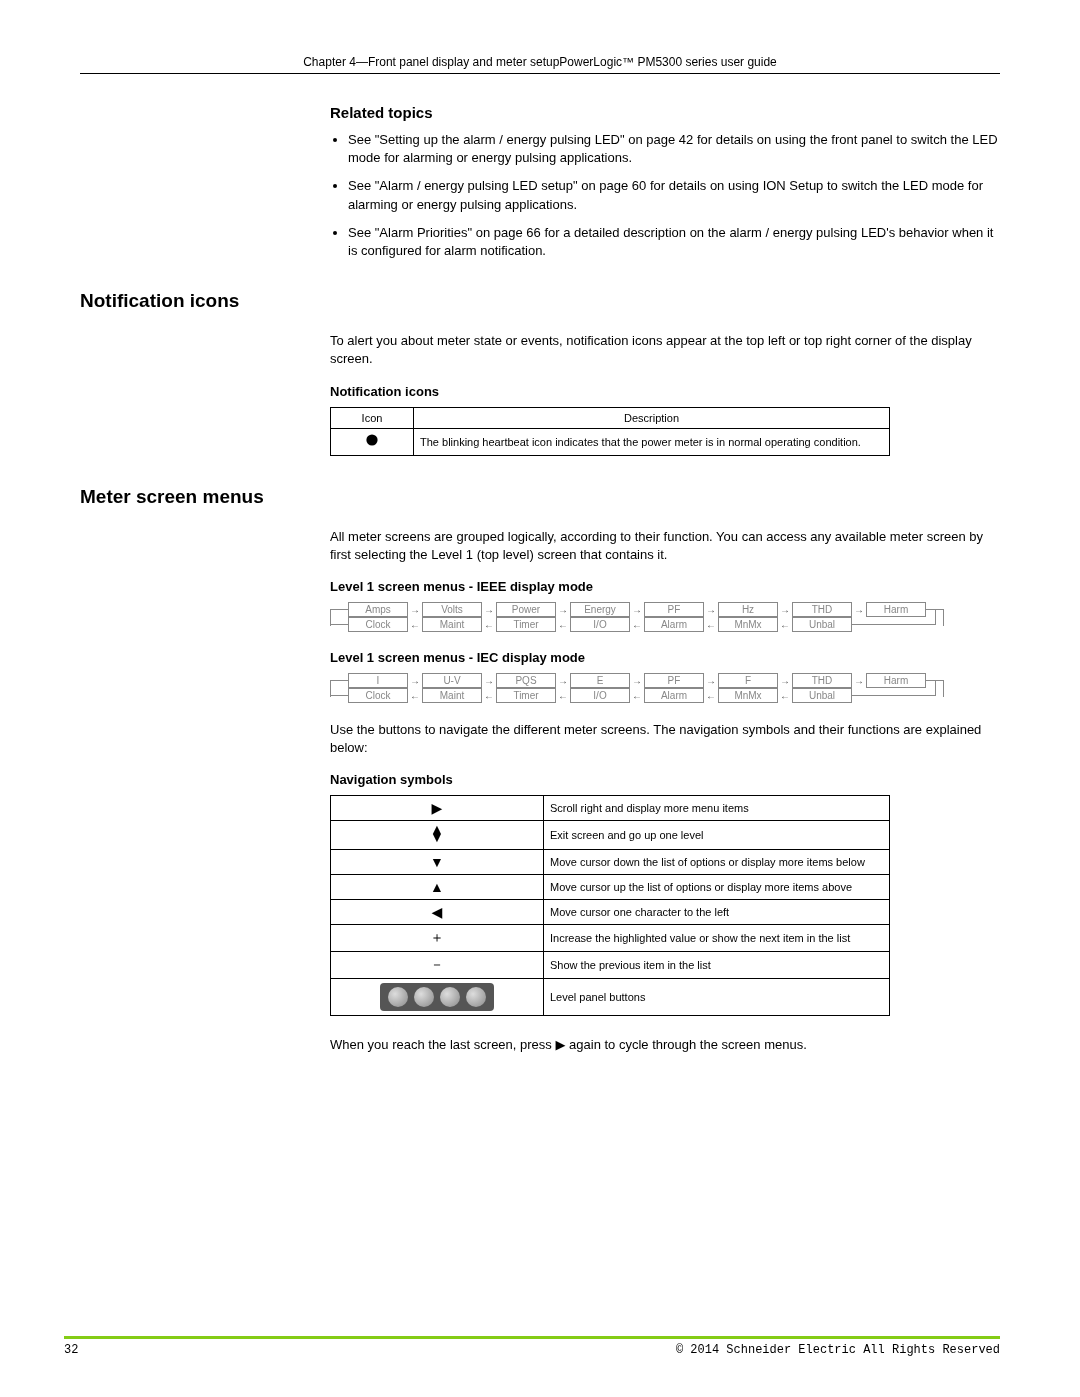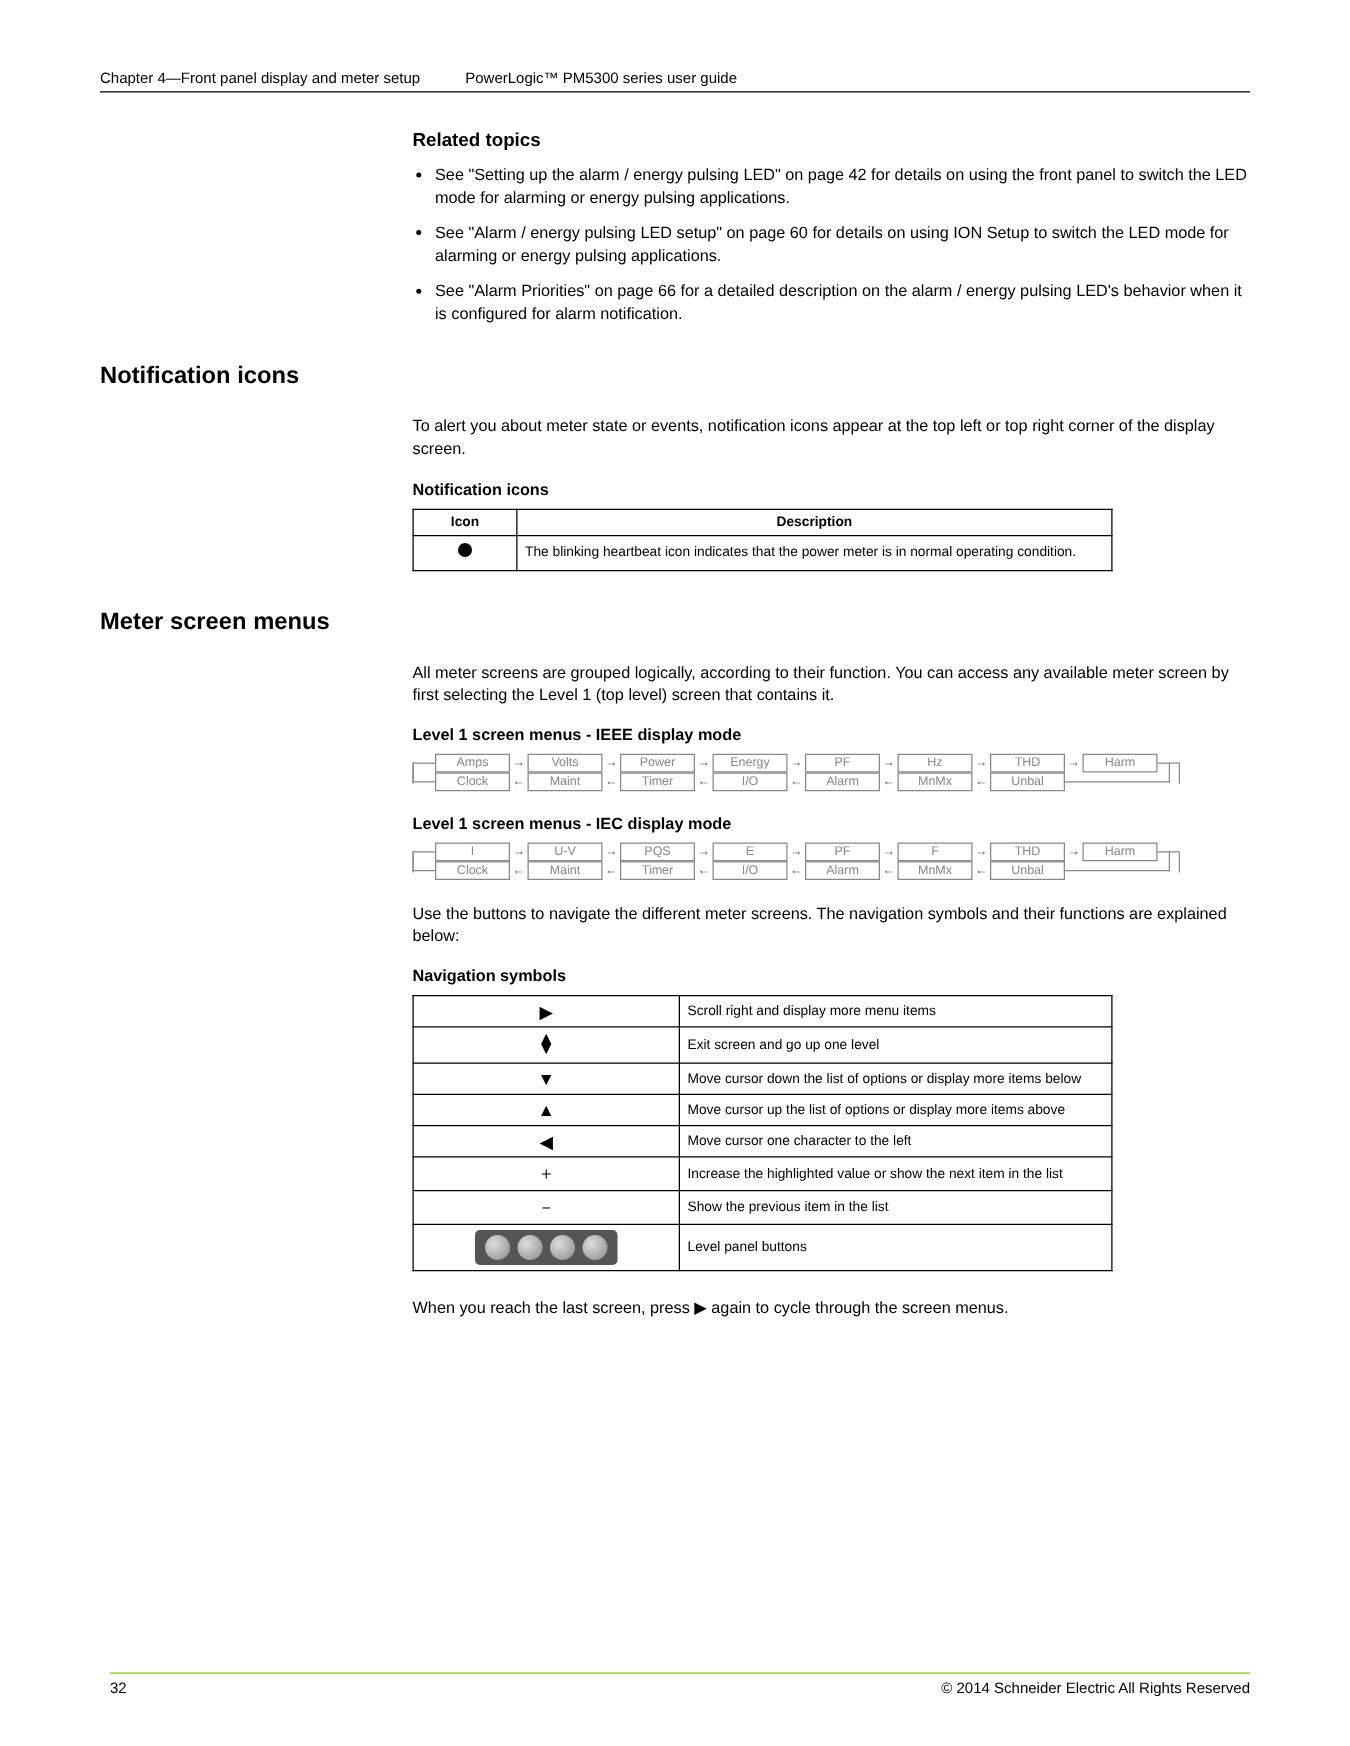--- a/index.html
+++ b/index.html
@@ -12,26 +12,25 @@
   }
   .page {
     width: 1080px;
     height: 1397px;
     position: relative;
     padding: 55px 80px 40px 80px;
     box-sizing: border-box;
   }
   .header-row {
     display: flex;
-    justify-content: flex-start;
+    justify-content: center;
     font-size: 12px;
     border-bottom: 1px solid #000;
     padding-bottom: 4px;
     margin-bottom: 30px;
-    gap: 36px;
   }
   .content {
     margin-left: 0;
   }
   h3.section-sub {
     font-size: 15px;
     font-weight: bold;
     margin: 0 0 10px 250px;
   }
   h2.section-main {
@@ -65,21 +64,21 @@
     font-size: 11px;
     margin-bottom: 20px;
   }
   table.doc-table th, table.doc-table td {
     border: 1px solid #000;
     padding: 4px 6px;
     text-align: left;
     vertical-align: middle;
   }
   table.doc-table th {
-    font-weight: bold;
+    font-weight: normal;
     text-align: center;
   }
   table.doc-table td.icon-cell {
     text-align: center;
     width: 70px;
     font-size: 16px;
   }
   table.nav-table td.sym-cell {
     text-align: center;
     width: 200px;
@@ -141,27 +140,28 @@
     bottom: 0;
   }
   .menu-row.top .menu-edge-left::before { left: 0; }
   .menu-row.top .menu-edge-right::before { right: 0; }
   .menu-row.bottom .menu-edge-left::before { left: 0; }
   .menu-row.bottom .menu-edge-right::before { right: 0; }
 
   .footer-row {
     position: absolute;
     bottom: 40px;
-    left: 88px;
+    left: 64px;
     right: 80px;
-    border-top: 1px solid #84cc16;
+    border-top: 3px solid #84cc16;
     padding-top: 4px;
     display: flex;
     justify-content: space-between;
     font-size: 12px;
+    font-family: Liberation Mono, monospace;
   }
   .buttons-strip {
     display: inline-flex;
     gap: 6px;
     background: #555;
     padding: 4px 8px;
     border-radius: 4px;
   }
   .fp-btn {
     width: 20px;

